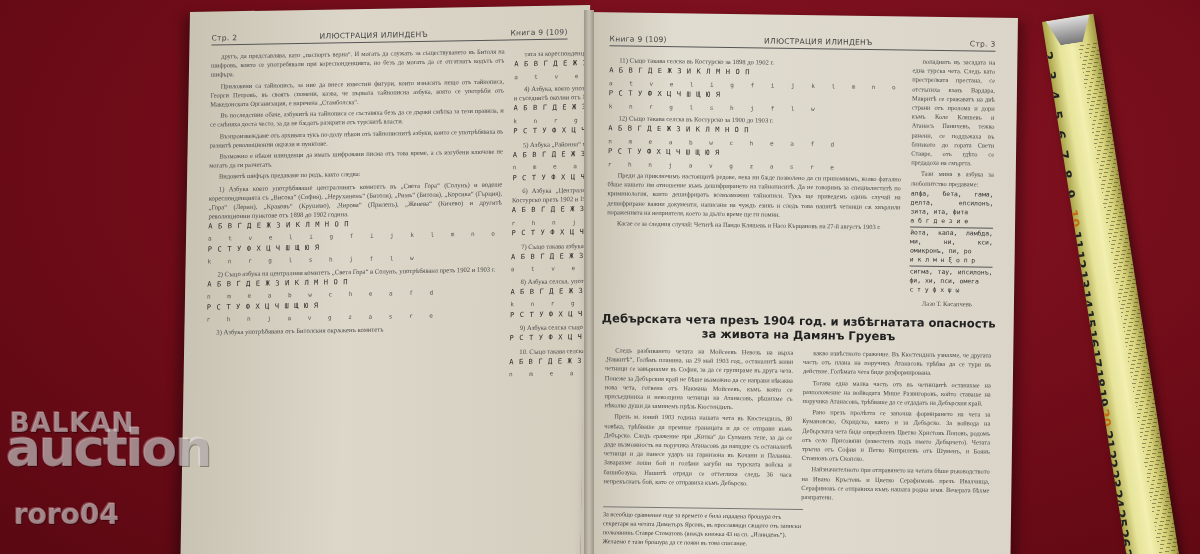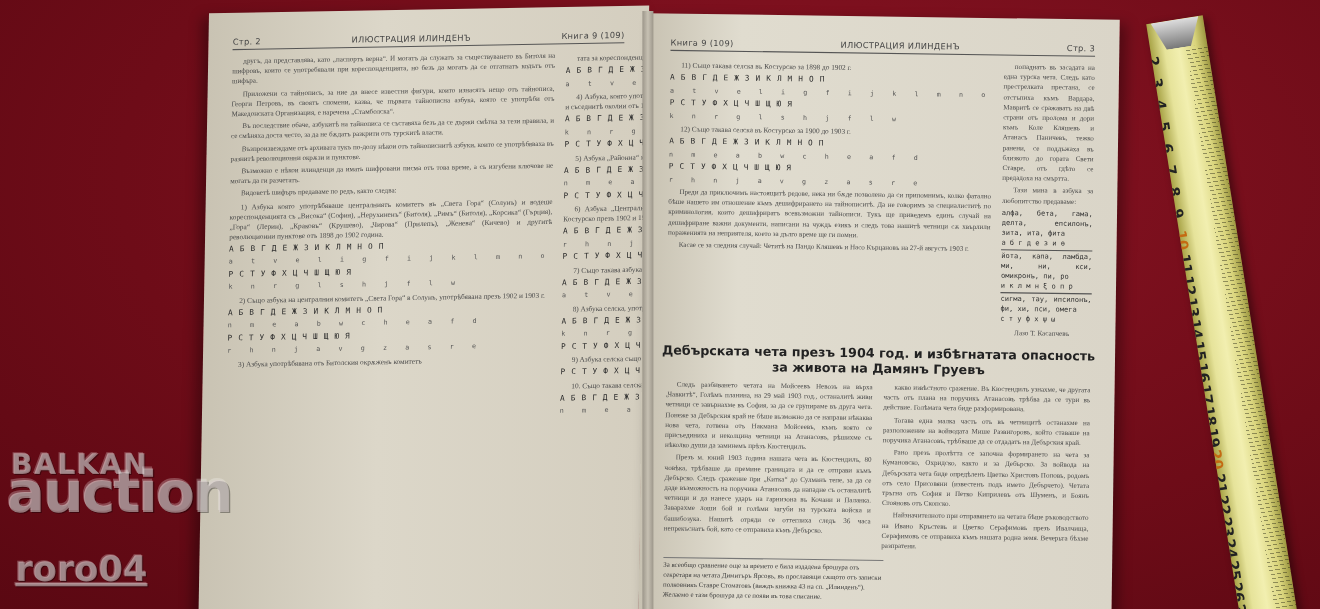--- a/index.html
+++ b/index.html
@@ -23,21 +23,21 @@
   .footnote{font-size:6.2px;line-height:8.8px;margin:6px 22px 0;border-top:1px solid #777;padding-top:3px;width:200px;}
   .footnote-text{margin:0 22px;font-size:6.2px;line-height:8.8px;}
   .tape{position:absolute;left:1042px;top:22px;width:52px;height:560px;background:linear-gradient(90deg,#a8a346 0%,#e6e39a 25%,#f2efb0 50%,#d9d47c 80%,#9c9740 100%);transform:rotate(-9deg);transform-origin:top left;box-shadow:3px 3px 8px rgba(0,0,0,.45);z-index:4;overflow:hidden;}
   .tape-hook{position:absolute;top:0;left:4px;width:44px;height:26px;background:linear-gradient(180deg,#ddd,#777);clip-path:polygon(0 0,100% 0,75% 100%,25% 100%);}
   .tape-ticks{position:absolute;top:26px;left:0;right:0;bottom:0;background:repeating-linear-gradient(180deg,transparent 0,transparent 3.2px,rgba(40,40,20,.45) 3.2px,rgba(40,40,20,.45) 3.8px);mask:linear-gradient(90deg,transparent 62%,#000 62%);-webkit-mask:linear-gradient(90deg,transparent 62%,#000 62%);}
   .tape-num{position:absolute;left:8px;font-family:"DejaVu Sans",sans-serif;font-weight:bold;font-size:13px;color:#222;transform:rotate(90deg);transform-origin:left top;width:20px;}
   .tape-num.red{color:#c46a12;}
   .watermark{position:absolute;left:0;top:0;z-index:6;pointer-events:none;font-family:"DejaVu Sans",sans-serif;font-weight:bold;color:rgba(220,210,210,.55);text-shadow:1px 1px 0 rgba(0,0,0,.35),-1px -1px 0 rgba(255,255,255,.25);}
   .wm-balkan{position:absolute;left:10px;top:408px;font-size:26px;letter-spacing:1px;}
   .wm-auction{position:absolute;left:6px;top:418px;font-size:52px;letter-spacing:-2px;}
-  .wm-user{position:absolute;left:14px;top:498px;font-size:32px;text-decoration:underline;}
+  .wm-user{position:absolute;left:14px;top:498px;font-size:28px;}
 </style>
 </head>
 <body>
 
 <div class="bg"></div>
 
 <div class="page page-left">
   <div class="header">
     <span>Стр. 2</span>
     <span>ИЛЮСТРАЦИЯ ИЛИНДЕНЪ</span>

